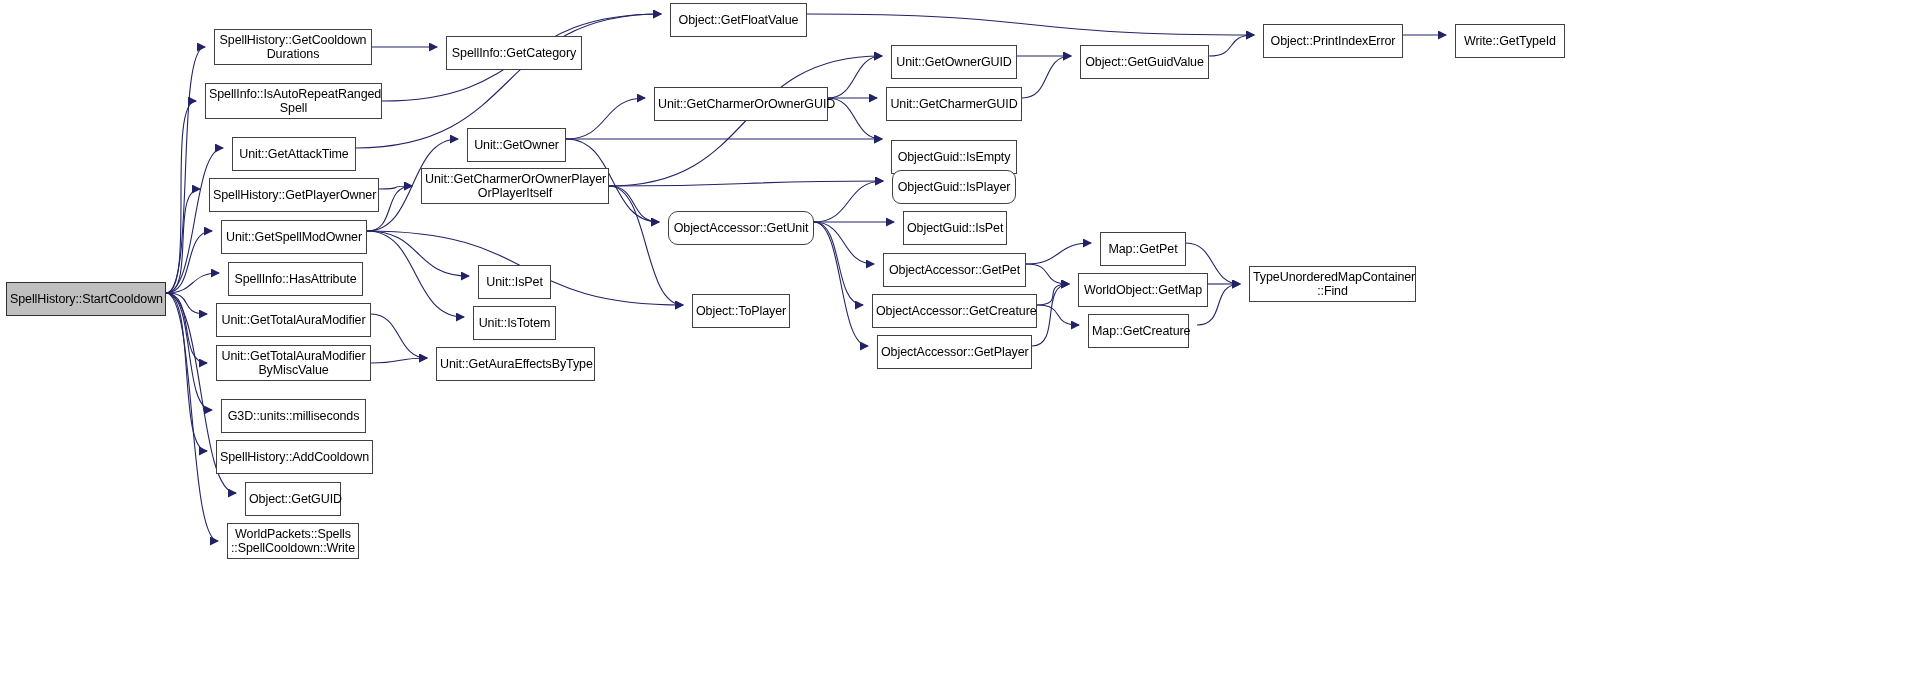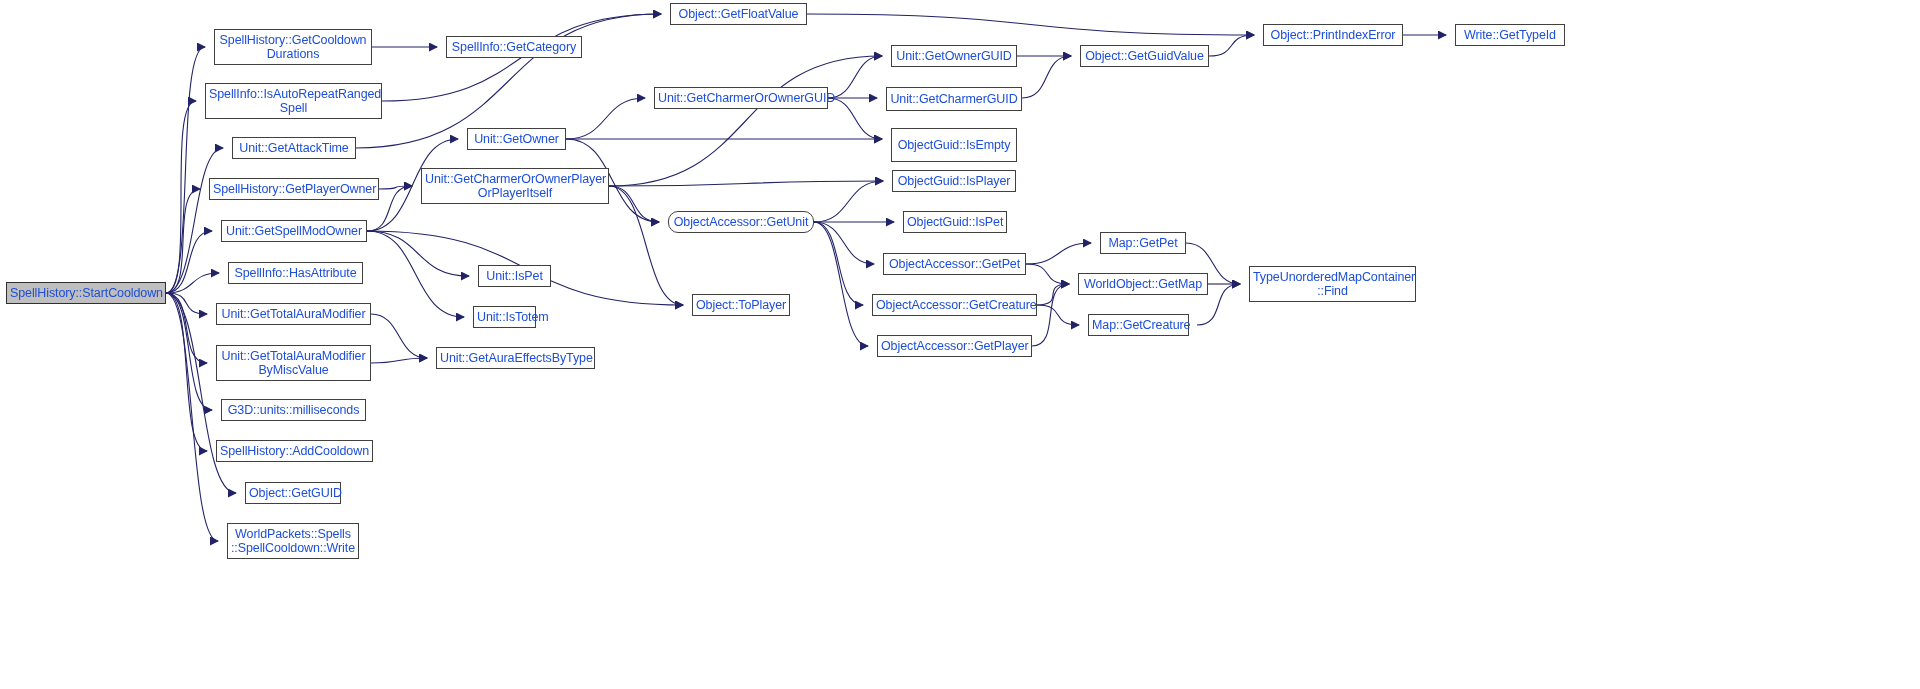--- a/index.html
+++ b/index.html
@@ -21,30 +21,30 @@
     top: 0;
     width: 1920px;
     height: 689px;
     pointer-events: none;
   }
   .node {
     position: absolute;
     box-sizing: border-box;
     border: 1px solid #404040;
     background: #ffffff;
-    color: #1d4ed8;
+    color: #000000;
     display: flex;
     align-items: center;
     justify-content: center;
     text-align: center;
     font-size: 12.5px;
     line-height: 14px;
     letter-spacing: -0.1px;
     white-space: pre-line;
-    padding: 4px 3px;
+    padding: 16px 3px;
   }
   .node.root {
     background: #bfbfbf;
     border: 1px solid #303030;
     font-weight: normal;
   }
   .node-label {
     display: block;
     width: 100%;
     white-space: pre-line;
@@ -130,30 +130,30 @@
       <div class="node" style="left: 221px; top: 399px; width: 145px; height: 22px;"><span class="node-label">G3D::units::milliseconds</span></div>
       <div class="node" style="left: 216px; top: 440px; width: 157px; height: 22px;"><span class="node-label">SpellHistory::AddCooldown</span></div>
       <div class="node" style="left: 245px; top: 482px; width: 96px; height: 22px;"><span class="node-label">Object::GetGUID</span></div>
       <div class="node" style="left: 227px; top: 523px; width: 132px; height: 36px;"><span class="node-label">WorldPackets::Spells
 ::SpellCooldown::Write</span></div>
       <div class="node" style="left: 446px; top: 36px; width: 136px; height: 22px;"><span class="node-label">SpellInfo::GetCategory</span></div>
       <div class="node" style="left: 467px; top: 128px; width: 99px; height: 22px;"><span class="node-label">Unit::GetOwner</span></div>
       <div class="node" style="left: 421px; top: 168px; width: 188px; height: 36px;"><span class="node-label">Unit::GetCharmerOrOwnerPlayer
 OrPlayerItself</span></div>
       <div class="node" style="left: 478px; top: 265px; width: 73px; height: 22px;"><span class="node-label">Unit::IsPet</span></div>
-      <div class="node" style="left: 473px; top: 306px; width: 63px; height: 22px; text-align: right;"><span class="node-label">Unit::IsTotem</span></div>
+      <div class="node" style="left: 473px; top: 306px; width: 83px; height: 22px;"><span class="node-label">Unit::IsTotem</span></div>
       <div class="node" style="left: 436px; top: 347px; width: 159px; height: 22px; justify-content: flex-end;"><span class="node-label">Unit::GetAuraEffectsByType</span></div>
       <div class="node" style="left: 670px; top: 3px; width: 137px; height: 22px;"><span class="node-label">Object::GetFloatValue</span></div>
       <div class="node" style="left: 654px; top: 87px; width: 174px; height: 22px;"><span class="node-label">Unit::GetCharmerOrOwnerGUID</span></div>
       <div class="node" style="left: 668px; top: 211px; width: 146px; height: 22px; border-radius: 10px;"><span class="node-label">ObjectAccessor::GetUnit</span></div>
       <div class="node" style="left: 692px; top: 294px; width: 98px; height: 22px;"><span class="node-label">Object::ToPlayer</span></div>
       <div class="node" style="left: 891px; top: 45px; width: 126px; height: 22px;"><span class="node-label">Unit::GetOwnerGUID</span></div>
       <div class="node" style="left: 886px; top: 87px; width: 136px; height: 24px;"><span class="node-label">Unit::GetCharmerGUID</span></div>
-      <div class="node" style="left: 891px; top: 128px; width: 126px; height: 34px;"><span class="node-label">ObjectGuid::IsEmpty</span></div>
-      <div class="node" style="left: 892px; top: 170px; width: 124px; height: 22px;"><span class="node-label">ObjectGuid::IsPlayer</span></div>
+      <div class="node" style="left: 891px; top: 140px; width: 126px; height: 34px;"><span class="node-label">ObjectGuid::IsEmpty</span></div>
+      <div class="node" style="left: 892px; top: 170px; width: 124px; height: 22px; border-radius: 9px;"><span class="node-label">ObjectGuid::IsPlayer</span></div>
       <div class="node" style="left: 903px; top: 211px; width: 104px; height: 22px;"><span class="node-label">ObjectGuid::IsPet</span></div>
       <div class="node" style="left: 883px; top: 253px; width: 143px; height: 22px;"><span class="node-label">ObjectAccessor::GetPet</span></div>
       <div class="node" style="left: 872px; top: 294px; width: 165px; height: 22px;"><span class="node-label">ObjectAccessor::GetCreature</span></div>
       <div class="node" style="left: 877px; top: 335px; width: 155px; height: 22px;"><span class="node-label">ObjectAccessor::GetPlayer</span></div>
       <div class="node" style="left: 1080px; top: 45px; width: 129px; height: 22px;"><span class="node-label">Object::GetGuidValue</span></div>
       <div class="node" style="left: 1100px; top: 232px; width: 86px; height: 22px;"><span class="node-label">Map::GetPet</span></div>
       <div class="node" style="left: 1078px; top: 273px; width: 130px; height: 22px;"><span class="node-label">WorldObject::GetMap</span></div>
       <div class="node" style="left: 1088px; top: 314px; width: 101px; height: 22px;"><span class="node-label">Map::GetCreature</span></div>
       <div class="node" style="left: 1263px; top: 24px; width: 140px; height: 22px;"><span class="node-label">Object::PrintIndexError</span></div>
       <div class="node" style="left: 1249px; top: 266px; width: 167px; height: 36px;"><span class="node-label">TypeUnorderedMapContainer

